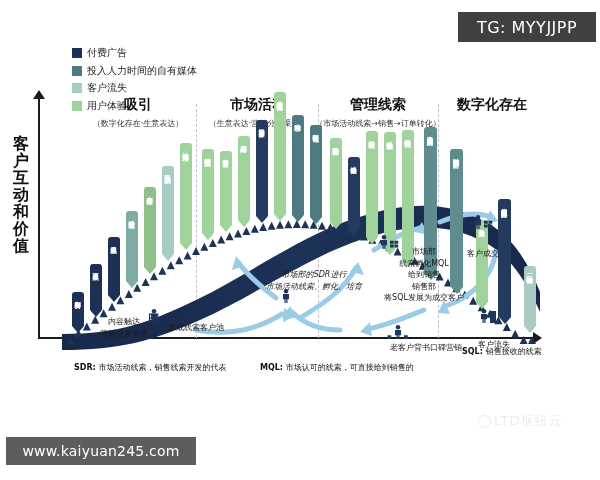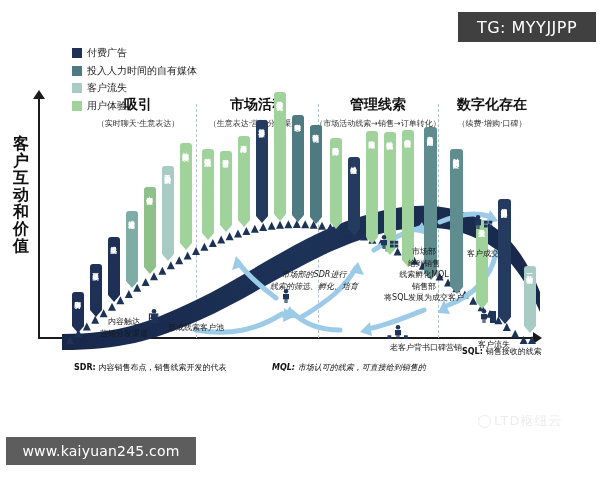--- a/index.html
+++ b/index.html
@@ -128,33 +128,32 @@
       <div>互</div>
       <div>动</div>
       <div>和</div>
       <div>价</div>
       <div>值</div>
     </div>
 
   <div id="stage-heads">
       <div class="stage-head" style="left: 58px; top: 96px; width: 160px;">
         <div class="stage-title">吸引</div>
-        <div class="stage-sub">（实时聊天·生意表达）</div>
+        <div class="stage-sub">（数字化存在·生意表达）</div>
       </div>
       <div class="stage-head" style="left: 178px; top: 96px; width: 160px;">
         <div class="stage-title">市场活动</div>
         <div class="stage-sub">（生意表达·营销分发渠道）</div>
       </div>
       <div class="stage-head" style="left: 298px; top: 96px; width: 160px;">
         <div class="stage-title">管理线索</div>
         <div class="stage-sub">（市场活动线索→销售→订单转化）</div>
       </div>
       <div class="stage-head" style="left: 412px; top: 96px; width: 160px;">
         <div class="stage-title">数字化存在</div>
-        <div class="stage-sub">（续费·增购·口碑）</div>
       </div>
       <div class="divider" style="left: 196px;"></div>
       <div class="divider" style="left: 318px;"></div>
       <div class="divider" style="left: 438px;"></div>
     </div>
 
   <div id="legend">
       <div class="legend-row">
         <span class="legend-sw" style="background: rgb(31, 48, 87);"></span>
         <span class="legend-tx">付费广告</span>
@@ -417,43 +416,43 @@
   <div id="notes">
       <div class="note" style="left: 64px; top: 316px; width: 120px;">
         <div>内容触达</div>
         <div>营销分发渠道</div>
       </div>
       <div class="note" style="left: 136px; top: 322px; width: 120px;">
         <div>形成线索客户池</div>
       </div>
       <div class="note" style="left: 254px; top: 269px; width: 120px; font-style: italic;">
         <div>市场部的SDR进行</div>
-        <div>线索的筛选、孵化、培育</div>
+        <div>市场活动线索、孵化、培育</div>
       </div>
       <div class="note" style="left: 364px; top: 246px; width: 120px;">
         <div>市场部</div>
+        <div>线索孵化MQL</div>
         <div>给到销售</div>
-        <div>线索孵化MQL</div>
         <div>销售部</div>
         <div>将SQL发展为成交客户</div>
       </div>
       <div class="note" style="left: 423px; top: 248px; width: 120px;">
         <div>客户成交</div>
       </div>
       <div class="note" style="left: 434px; top: 339px; width: 120px;">
         <div>客户流失</div>
       </div>
       <div class="note" style="left: 342px; top: 342px; width: 120px; text-align: right;">
         <div>老客户背书口碑营销</div>
       </div>
     </div>
 
   <div id="footnotes">
-      <div class="foot" style="left: 74px; top: 362px;"><b>SDR: </b><span>内容销售布点，销售线索开发的代表</span></div>
-      <div class="foot" style="left: 272px; top: 362px; font-style: italic;"><b>MQL: </b><span>市场认可的线索，可直接给到销售的</span></div>
+      <div class="foot" style="left: 74px; top: 362px;"><b>SDR: </b><span>市场活动线索，销售线索开发的代表</span></div>
+      <div class="foot" style="left: 260px; top: 362px;"><b>MQL: </b><span>市场认可的线索，可直接给到销售的</span></div>
       <div class="foot" style="left: 462px; top: 346px; text-align: right;"><b>SQL: </b><span>销售接收的线索</span></div>
     </div>
 
   <div id="tg-badge">TG: MYYJJPP</div>
   <div id="url-badge">www.kaiyuan245.com</div>
   <div id="watermark">
     <span class="wm-ring"></span>
     <span>LTD枢纽云</span>
   </div>
 </div>

